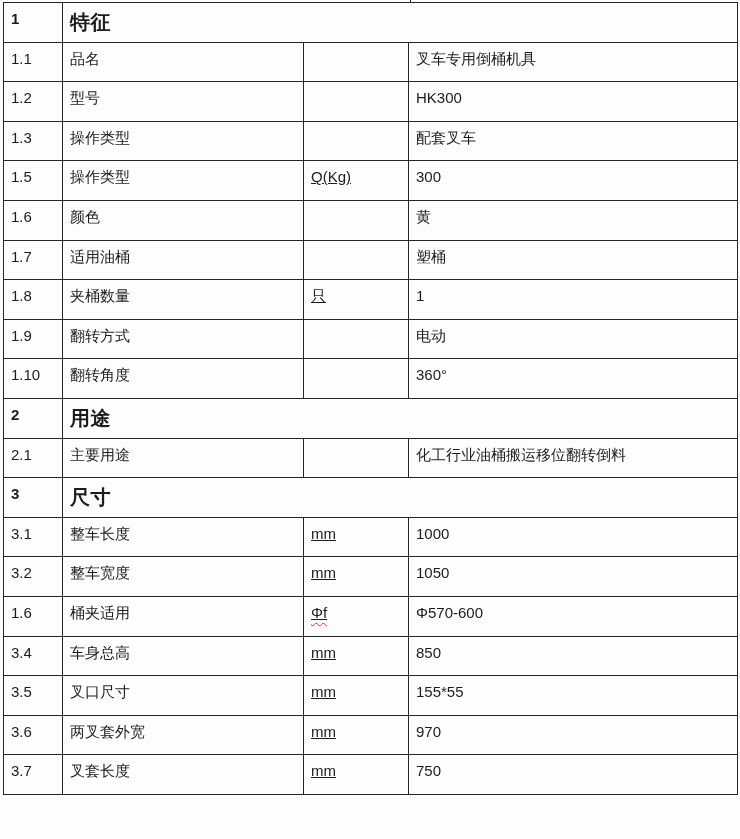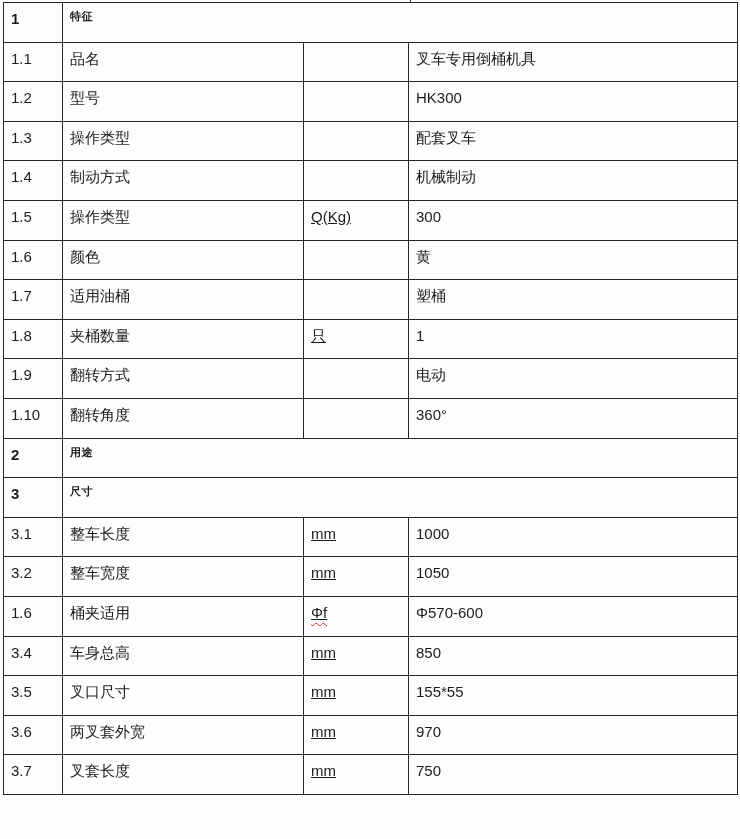--- a/index.html
+++ b/index.html
@@ -48,21 +48,21 @@
   td.col-num {
     font-size: 14px;
     padding-left: 6px;
   }
   td.col-value { padding-left: 14px; border-radius: 9px; }
   td.col-unit  { padding-left: 9px; text-decoration: underline; }
   tr.section-row td {
     font-weight: bold;
   }
   tr.section-row td.section-title {
-    font-size: 11px;
+    font-size: 20px;
     letter-spacing: 0.5px;
     font-family: Liberation Serif, serif;
   }
   .wavy {
     text-decoration-line: underline;
     text-decoration-style: wavy;
     text-decoration-color: #d6352b;
     text-decoration-thickness: 1px;
     text-underline-offset: 4px;
     margin-top: 37px;
@@ -99,26 +99,20 @@
           <td class="col-unit"></td>
           <td class="col-value">HK300</td>
         </tr>
         <tr class="data-row">
           <td class="col-num">1.3</td>
           <td class="col-label">操作类型</td>
           <td class="col-unit"></td>
           <td class="col-value">配套叉车</td>
         </tr>
         <tr class="data-row">
-          <td class="col-num">1.4</td>
-          <td class="col-label">制动方式</td>
-          <td class="col-unit"></td>
-          <td class="col-value">机械制动</td>
-        </tr>
-        <tr class="data-row">
           <td class="col-num">1.5</td>
           <td class="col-label">操作类型</td>
           <td class="col-unit">Q(Kg)</td>
           <td class="col-value">300</td>
         </tr>
         <tr class="data-row">
           <td class="col-num">1.6</td>
           <td class="col-label">颜色</td>
           <td class="col-unit"></td>
           <td class="col-value">黄</td>
@@ -143,20 +137,26 @@
         </tr>
         <tr class="data-row">
           <td class="col-num">1.10</td>
           <td class="col-label">翻转角度</td>
           <td class="col-unit"></td>
           <td class="col-value">360°</td>
         </tr>
         <tr class="section-row">
           <td class="col-num">2</td>
           <td class="col-label section-title" colspan="3">用途</td>
+        </tr>
+        <tr class="data-row">
+          <td class="col-num">2.1</td>
+          <td class="col-label">主要用途</td>
+          <td class="col-unit"></td>
+          <td class="col-value">化工行业油桶搬运移位翻转倒料</td>
         </tr>
         <tr class="section-row">
           <td class="col-num">3</td>
           <td class="col-label section-title" colspan="3">尺寸</td>
         </tr>
         <tr class="data-row">
           <td class="col-num">3.1</td>
           <td class="col-label">整车长度</td>
           <td class="col-unit">mm</td>
           <td class="col-value">1000</td>

